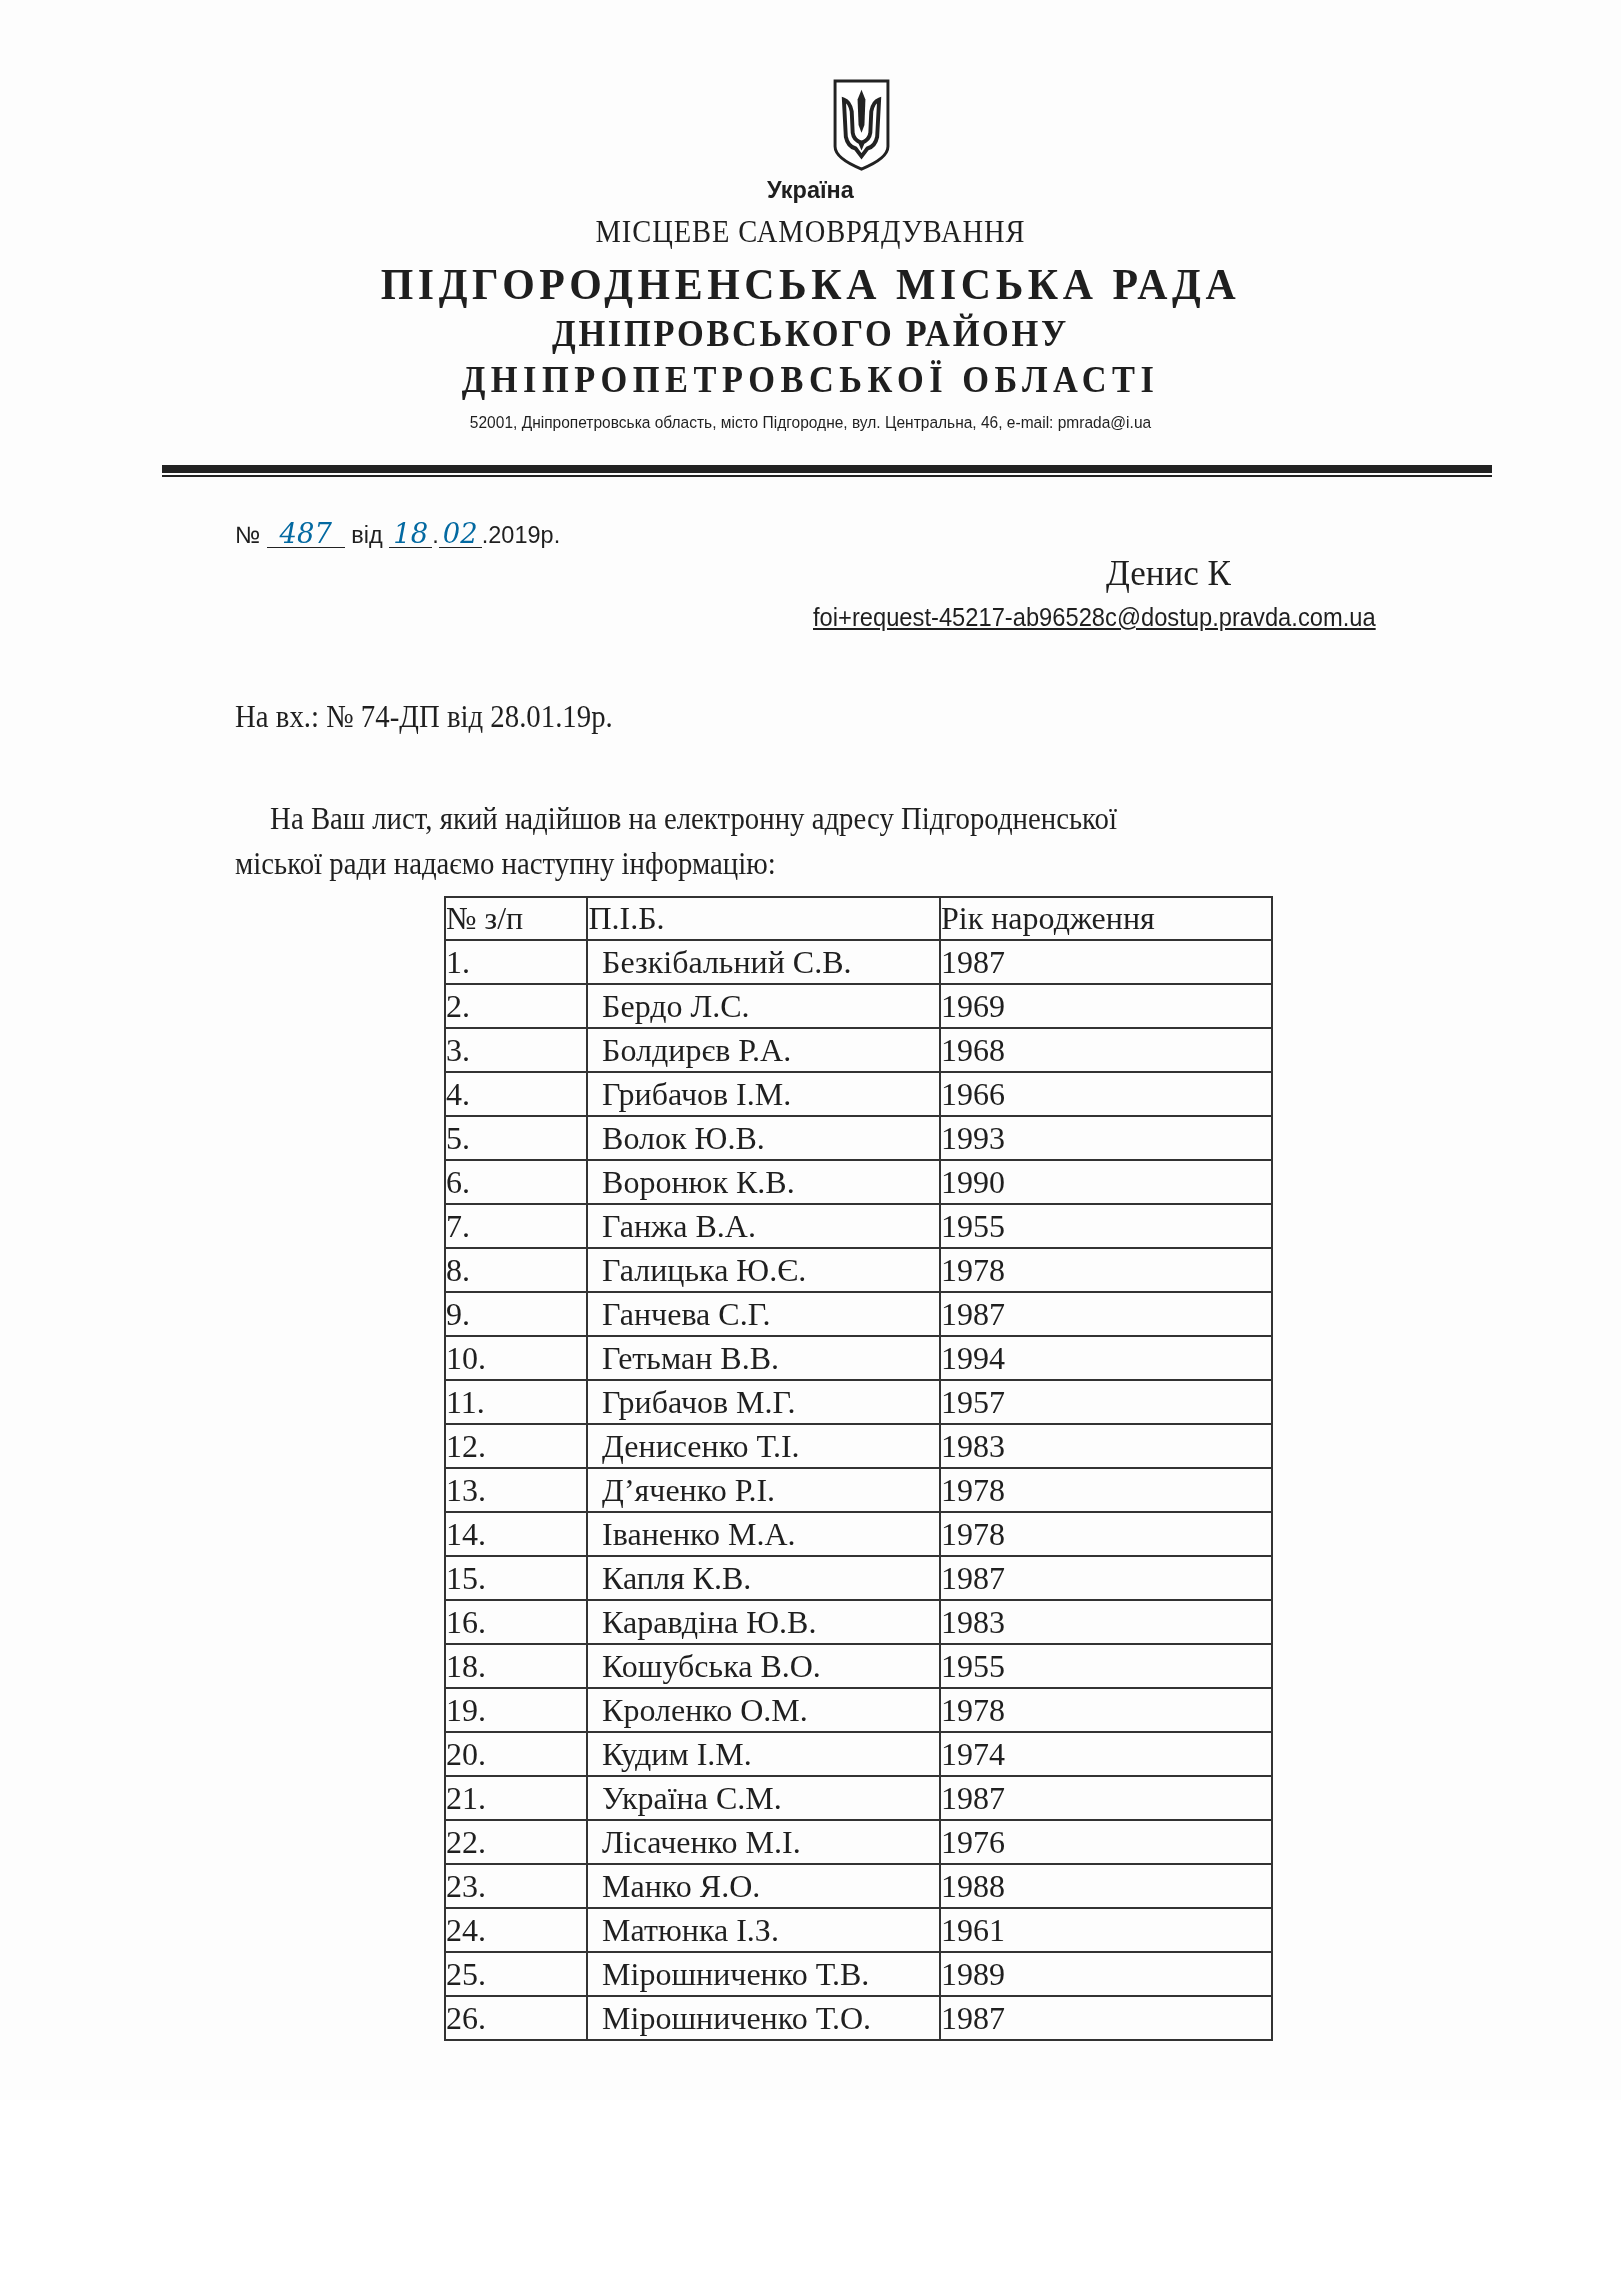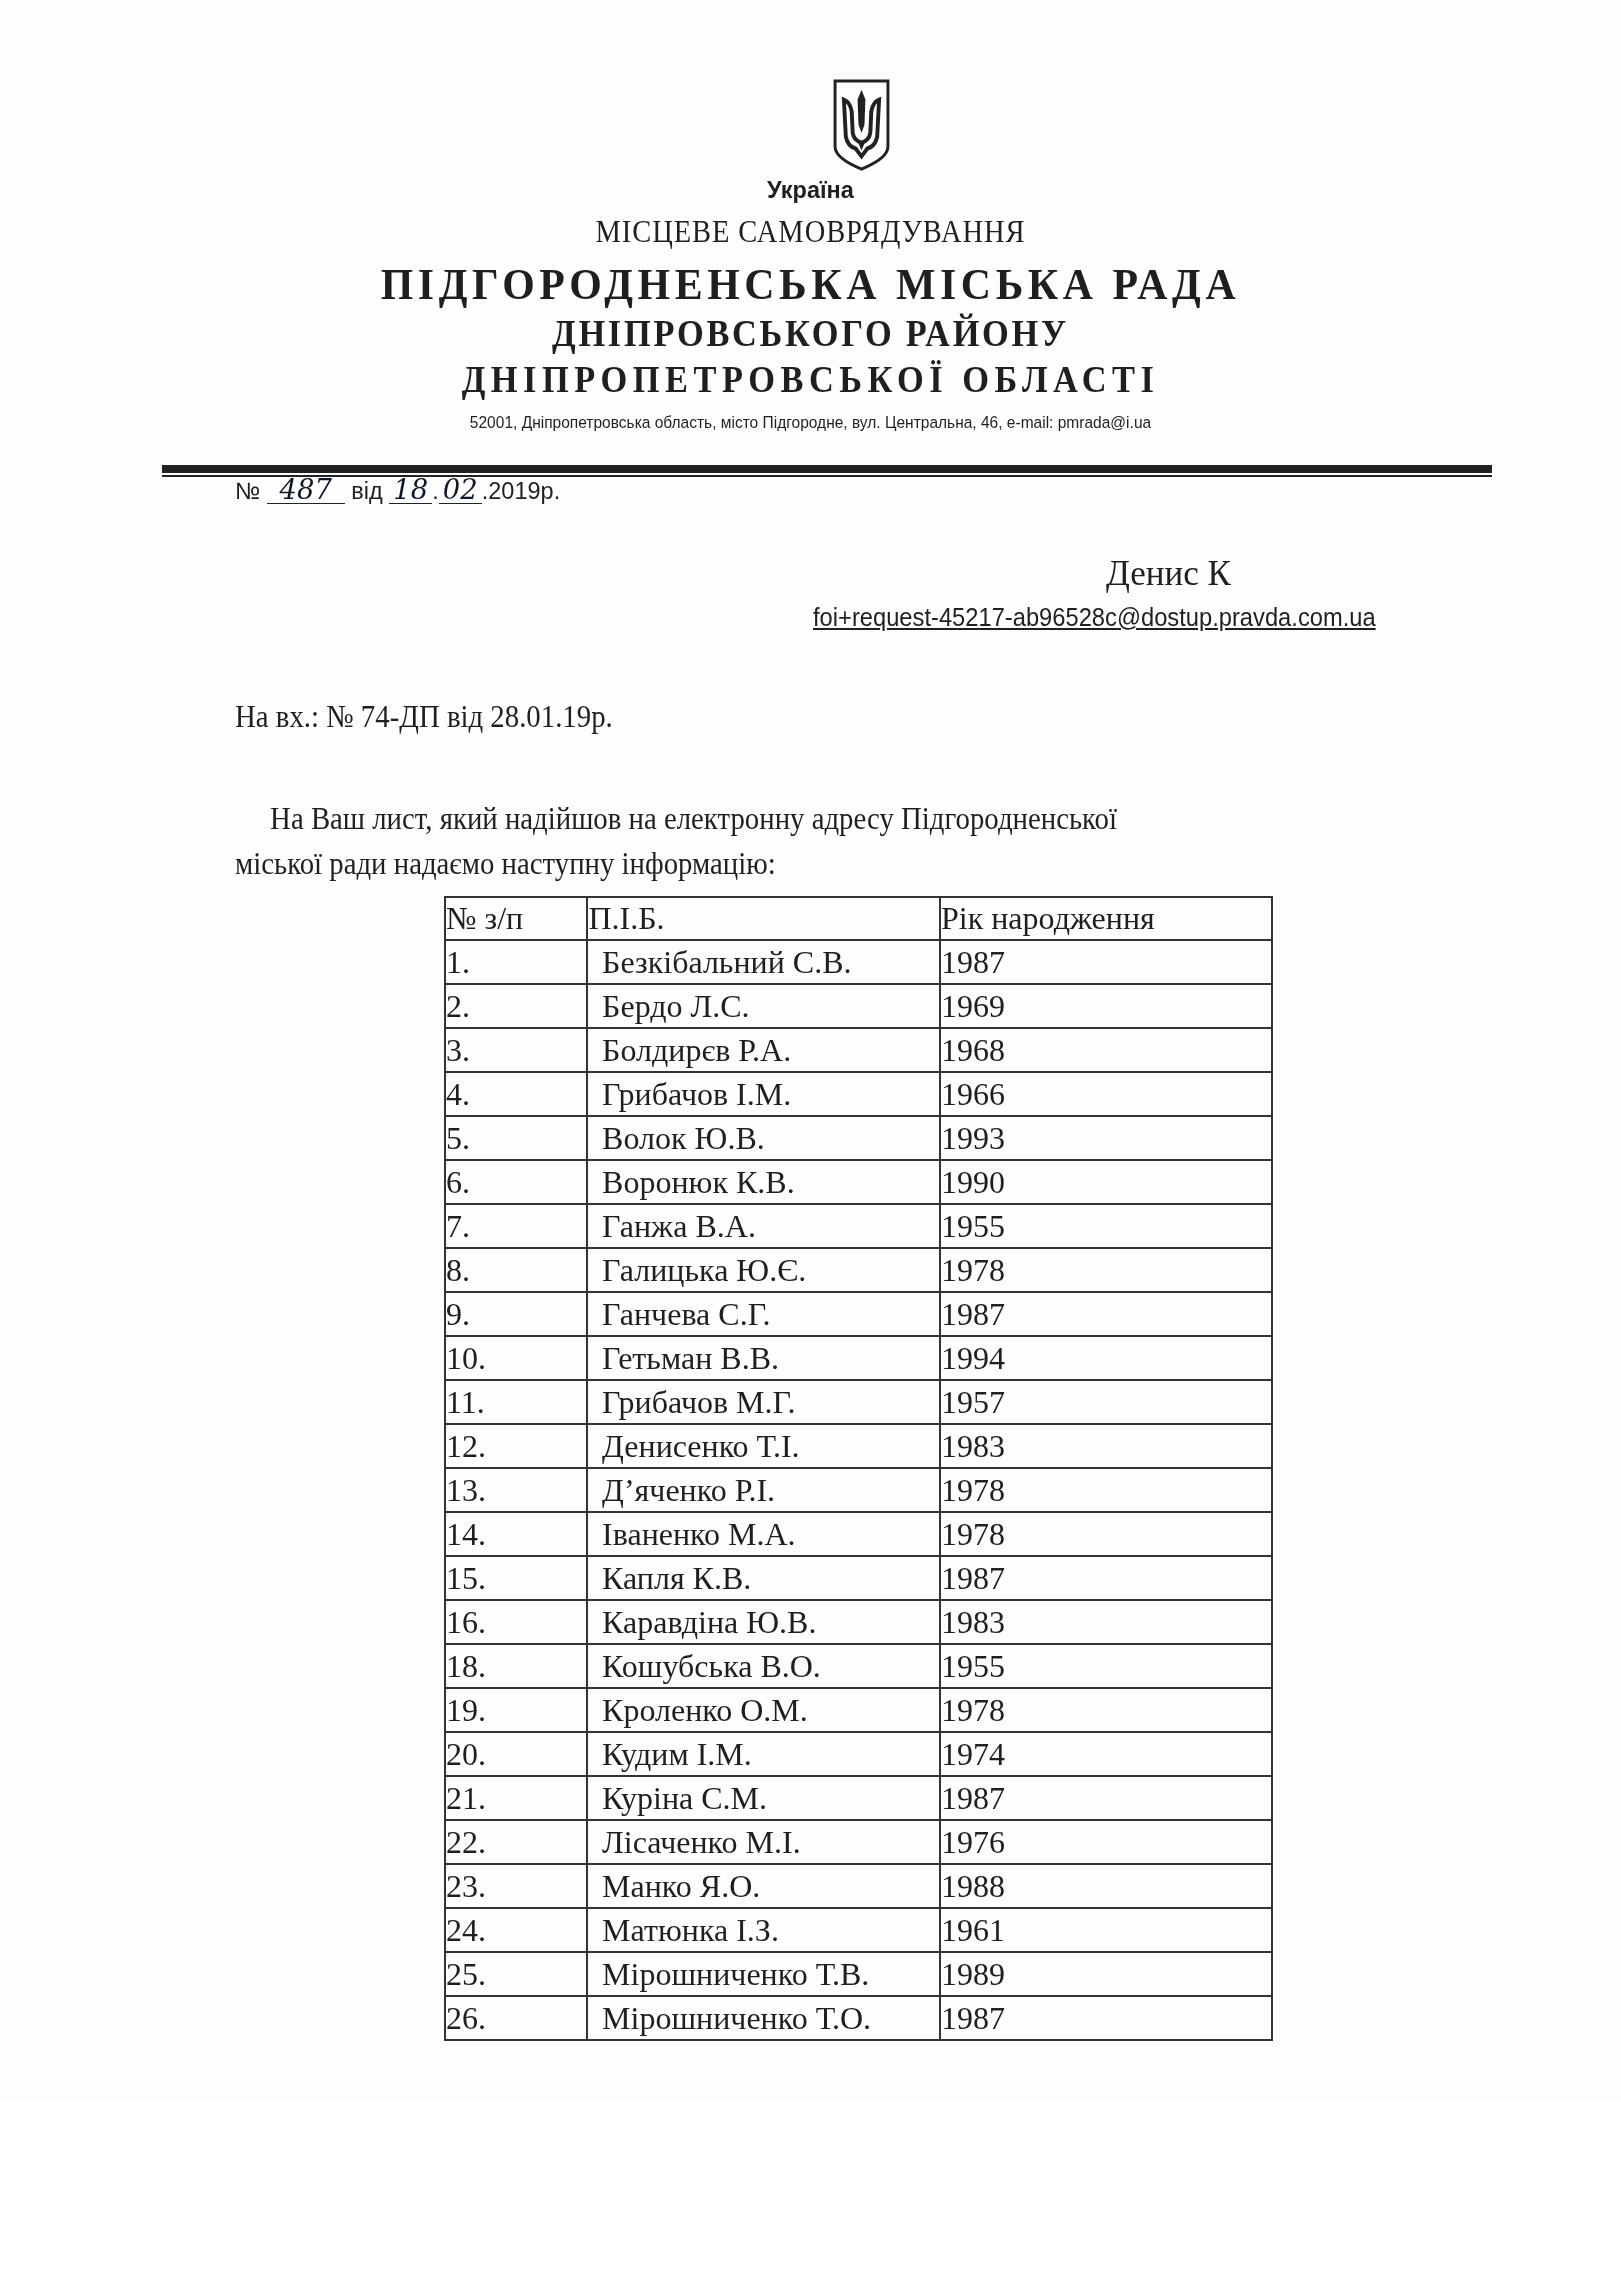--- a/index.html
+++ b/index.html
@@ -12,21 +12,21 @@
   .self-gov { top: 214px; font-family: "Liberation Serif", serif; font-size: 31px; letter-spacing: 1px; transform: scaleX(0.92); }
   .council { top: 258px; font-family: "Liberation Serif", serif; font-weight: bold; font-size: 45px; letter-spacing: 4.9px; transform: scaleX(0.93); }
   .district { top: 312px; font-family: "Liberation Serif", serif; font-weight: bold; font-size: 37px; letter-spacing: 2.9px; transform: scaleX(0.93); }
   .oblast { top: 358px; font-family: "Liberation Serif", serif; font-weight: bold; font-size: 37px; letter-spacing: 5.9px; transform: scaleX(0.93); }
   .address { top: 413px; font-family: "Liberation Sans", sans-serif; font-size: 16.7px; transform: scaleX(0.93); }
 
   .rule-thick { position: absolute; left: 162px; width: 1330px; top: 465px; height: 7.8px; background: #222; }
   .rule-thin { position: absolute; left: 162px; width: 1330px; top: 475px; height: 2px; background: #222; }
 
   .outgoing { position: absolute; left: 235px; top: 476px; font-family: "Liberation Sans", sans-serif; font-size: 23.5px; white-space: nowrap; }
-  .outgoing .blank { display: inline-block; border-bottom: 1.5px solid #222; text-align: center; font-family: "DejaVu Serif", serif; font-style: italic; color: #0f172a; font-size: 27.4px; line-height: 27.4px; vertical-align: baseline; }
+  .outgoing .blank { display: inline-block; border-bottom: 1.5px solid #222; text-align: center; font-family: "DejaVu Serif", serif; font-style: italic; color: #0369a1; font-size: 27.4px; line-height: 27.4px; vertical-align: baseline; margin-top: 44px; }
   .blank.num { width: 78px; }
   .blank.day { width: 43px; text-align: center; }
   .blank.month { width: 43px; }
 
   .recipient-name { position: absolute; left: 1106px; top: 554px; font-family: "Liberation Serif", serif; font-size: 35px; }
   .recipient-email { position: absolute; left: 813px; top: 603px; font-family: "Liberation Sans", sans-serif; font-size: 25.5px; text-decoration: underline; transform: scaleX(0.93); transform-origin: left; color: #1f1f1f; }
 
   .incoming-ref { position: absolute; left: 235px; top: 698px; font-family: "Liberation Serif", serif; font-size: 32px; transform: scaleX(0.9); transform-origin: left; }
   .body-text { position: absolute; left: 235px; top: 796px; width: 1215px; font-family: "Liberation Serif", serif; font-size: 32px; line-height: 45px; transform: scaleX(0.9); transform-origin: left; }
   .body-text .indent { display: inline-block; width: 39px; }
@@ -184,21 +184,21 @@
           <td class="cell-name">Кроленко О.М.</td>
           <td class="cell-year">1978</td>
         </tr>
         <tr>
           <td class="cell-num">20.</td>
           <td class="cell-name">Кудим І.М.</td>
           <td class="cell-year">1974</td>
         </tr>
         <tr>
           <td class="cell-num">21.</td>
-          <td class="cell-name">Куріна С.М.</td>
+          <td class="cell-name">Україна С.М.</td>
           <td class="cell-year">1987</td>
         </tr>
         <tr>
           <td class="cell-num">22.</td>
           <td class="cell-name">Лісаченко М.І.</td>
           <td class="cell-year">1976</td>
         </tr>
         <tr>
           <td class="cell-num">23.</td>
           <td class="cell-name">Манко Я.О.</td>

